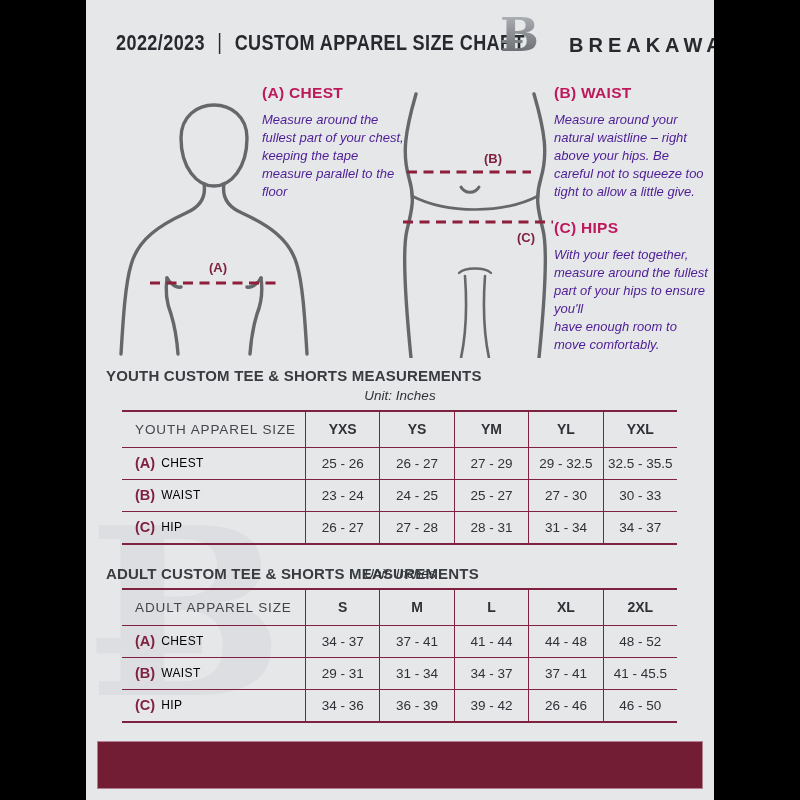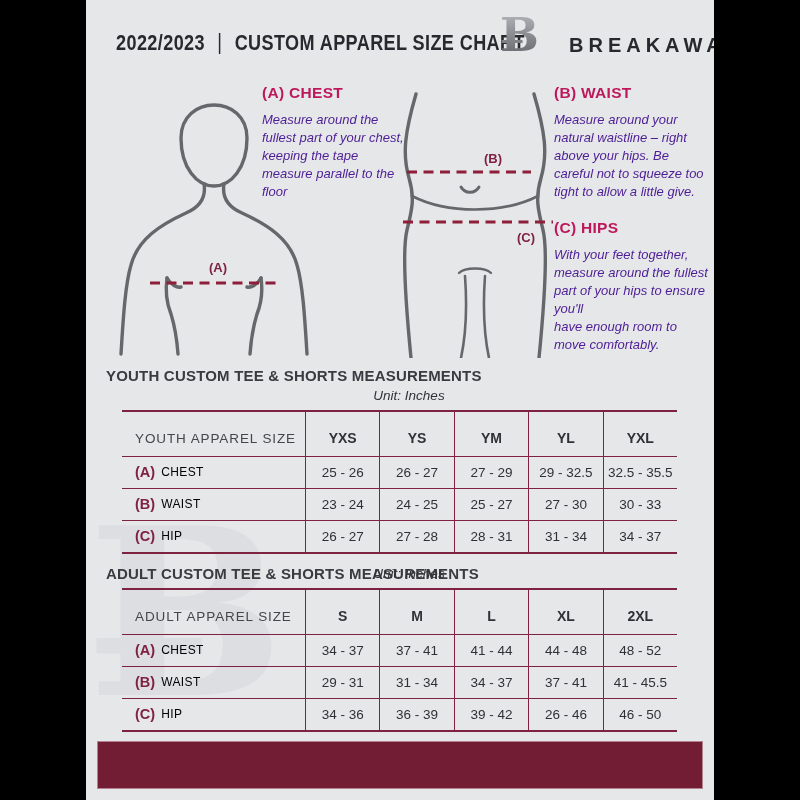--- a/index.html
+++ b/index.html
@@ -30,30 +30,30 @@
   .guide{position:absolute;}
   .guide-chest{left:176px;top:84px;width:142px;}
   .guide-waist{left:468px;top:84px;width:156px;}
   .guide-hips{left:468px;top:219px;width:156px;}
   .sec-head{font-weight:bold;font-size:15.5px;letter-spacing:0.3px;color:#be185d;}
   .sec-body{margin-top:9px;font-style:italic;font-size:13px;line-height:1.38;color:#4c1d95;white-space:pre-line;}
 
   
   .tbl-title{position:absolute;left:0;width:628px;text-align:left;font-weight:bold;font-size:15px;
     letter-spacing:0.2px;color:#383c40;margin-left:20px;}
-  .tbl-unit{position:absolute;left:0;width:628px;text-align:center;font-style:italic;font-size:13.5px;color:#2f3337;padding-left:9px;}
+  .tbl-unit{position:absolute;left:0;width:628px;text-align:center;font-style:italic;font-size:13.5px;color:#2f3337;}
 
   
   .size-table{position:absolute;left:36px;width:555px;border-top:2px solid #7f2240;border-bottom:2px solid #7f2240;}
   .trow{display:grid;grid-template-columns:183px 1fr 1fr 1fr 1fr 1fr;}
   .trow + .trow{border-top:1px solid #7f2240;}
   .tcell{border-left:1.5px solid #7f2240;display:flex;align-items:center;justify-content:center;
     font-size:13.5px;color:#2e3236;padding:7px 2px 8px;}
   .tcell:first-child{border-left:none;justify-content:flex-start;padding-left:13px;}
-  .hdr .tcell{font-weight:bold;font-size:14px;padding-top:18px;padding-bottom:10px;}
+  .hdr .tcell{font-weight:bold;font-size:14px;padding-top:9px;padding-bottom:10px;}
   .hdr .tcell:first-child{font-weight:normal;font-size:13.5px;letter-spacing:0.9px;color:#43474b;}
   .mk{font-weight:bold;color:#7f2240;margin-right:6px;font-size:14.5px;}
   .rl{font-size:12px;color:#000000;letter-spacing:0.4px;}
 
   
   .footer-bar{position:absolute;left:11px;top:741px;width:604px;height:46px;background:#721d34;
     border:1px solid rgba(255,255,255,0.45);}
 </style>
 </head>
 <body>

